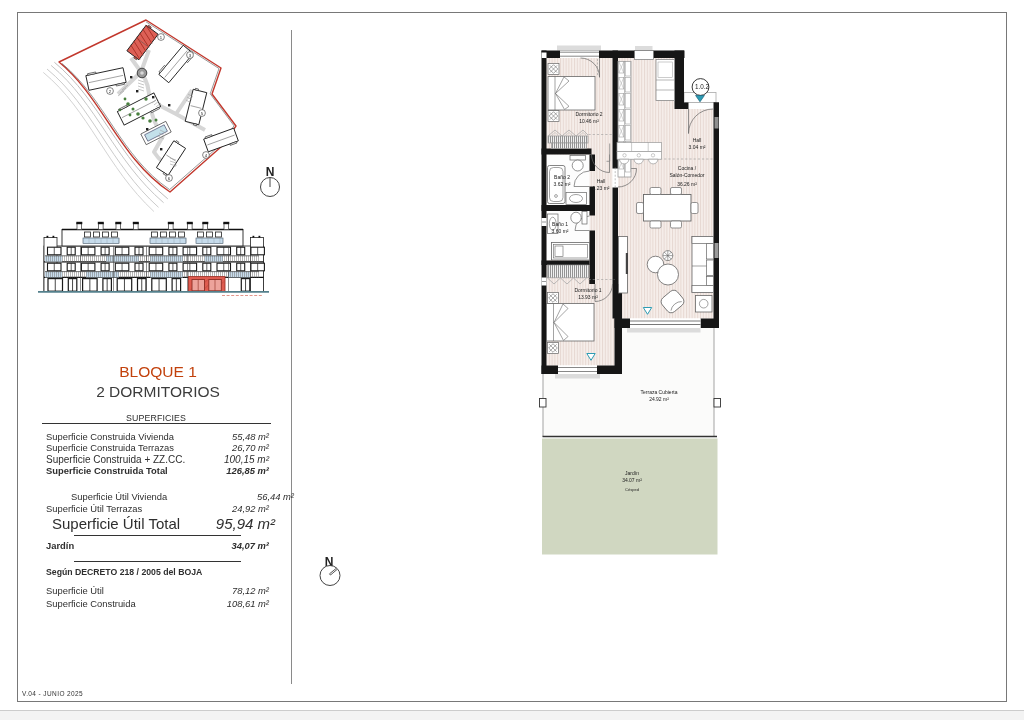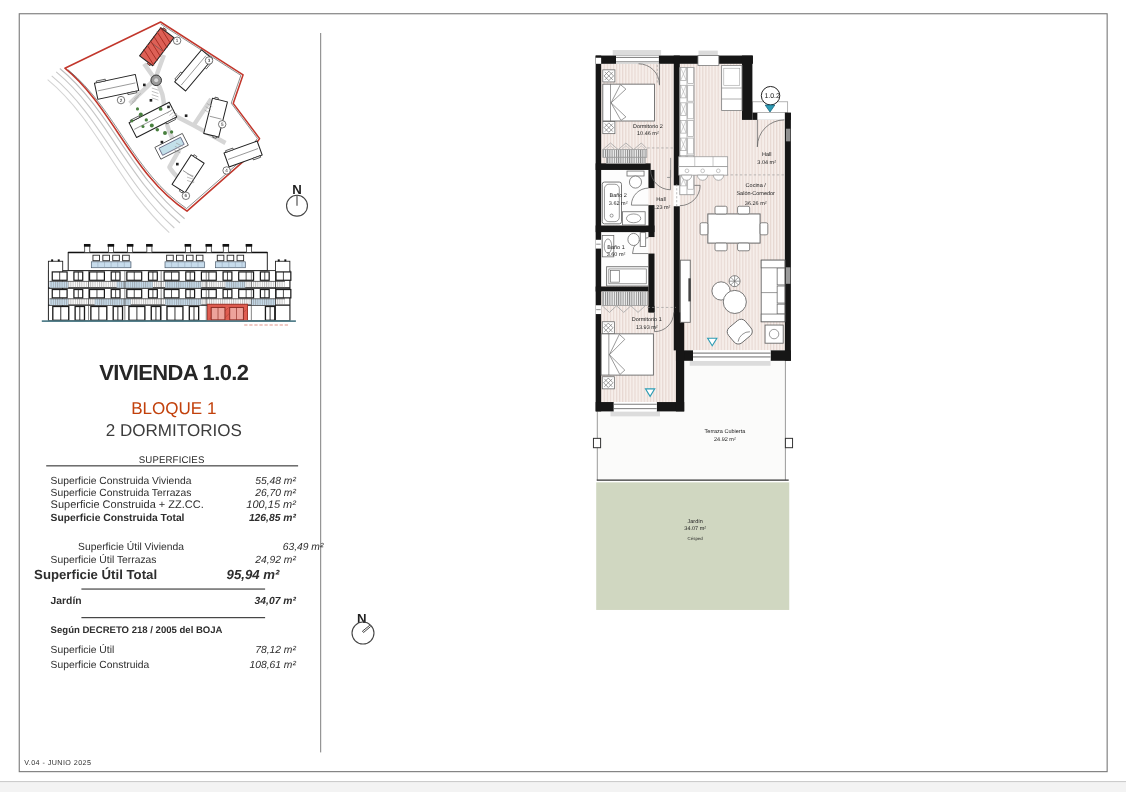--- a/index.html
+++ b/index.html
@@ -589,36 +589,35 @@
           <text x="588" y="299">13.93 m²</text>
 <text x="659" y="394">Terraza Cubierta</text>
           <text x="659" y="401">24.92 m²</text>
 <text x="632" y="475">Jardín</text>
           <text x="632" y="482">34.07 m²</text>
 <text x="632" y="490.5" font-size="4">Césped</text>
 </g>
 </g>
 </svg>
 
-<div class="abs" style="left:40px;top:328px;width:236px;text-align:center;font-size:20px;font-weight:bold;color:#262626;letter-spacing:-0.6px;">VIVIENDA 1.0.2</div>
 
 <div class="abs" style="left:40px;top:363px;width:236px;text-align:center;font-size:15.5px;color:#c2410c;">BLOQUE 1</div>
 
 <div class="abs" style="left:40px;top:383px;width:236px;text-align:center;font-size:15.5px;color:#3c3c3c;">2 DORMITORIOS</div>
 
 <div class="abs" style="left:41px;top:412.5px;width:230px;text-align:center;font-size:8.8px;color:#2a2a2a;letter-spacing:0.1px;">SUPERFICIES</div>
 <div class="abs" style="left:41.5px;top:422.5px;width:229px;height:1.3px;background:#333;"></div>
 
 <div class="abs" style="left:46px;top:430.6px;width:223px;height:12px;font-size:9.4px;color:#2e2e2e;font-weight:normal;letter-spacing:0px;">Superficie Construida Vivienda<span style="float:right;font-style:italic;letter-spacing:0;">55,48 m²</span></div>
 <div class="abs" style="left:46px;top:442.1px;width:223px;height:12px;font-size:9.4px;color:#2e2e2e;font-weight:normal;letter-spacing:0px;">Superficie Construida Terrazas<span style="float:right;font-style:italic;letter-spacing:0;">26,70 m²</span></div>
 <div class="abs" style="left:46px;top:453.8px;width:223px;height:12px;font-size:10px;color:#2e2e2e;font-weight:normal;letter-spacing:0px;">Superficie Construida + ZZ.CC.<span style="float:right;font-style:italic;letter-spacing:0;">100,15 m²</span></div>
 <div class="abs" style="left:46px;top:465.3px;width:223px;height:12px;font-size:9.4px;color:#2e2e2e;font-weight:bold;letter-spacing:0px;">Superficie Construida Total<span style="float:right;font-style:italic;letter-spacing:0;">126,85 m²</span></div>
-<div class="abs" style="left:46px;top:491.1px;width:223px;height:12px;font-size:9.4px;color:#2e2e2e;font-weight:normal;letter-spacing:0px;margin-left:25px;">Superficie Útil Vivienda<span style="float:right;font-style:italic;letter-spacing:0;">63,49 m²</span></div>
+<div class="abs" style="left:46px;top:491.1px;width:223px;height:12px;font-size:9.4px;color:#2e2e2e;font-weight:normal;letter-spacing:0px;margin-left:25px;">Superficie Útil Vivienda<span style="float:right;font-style:italic;letter-spacing:0;">56,44 m²</span></div>
 <div class="abs" style="left:46px;top:502.9px;width:223px;height:12px;font-size:9.4px;color:#2e2e2e;font-weight:normal;letter-spacing:0px;">Superficie Útil Terrazas<span style="float:right;font-style:italic;letter-spacing:0;">24,92 m²</span></div>
-<div class="abs" style="left:31px;top:514.7px;width:223px;height:12px;font-size:12px;color:#2e2e2e;font-weight:bold;letter-spacing:0px;">Superficie Útil Total<span style="float:right;font-style:italic;letter-spacing:0;">95,94 m²</span></div>
+<div class="abs" style="left:52px;top:514.7px;width:223px;height:12px;font-size:15px;color:#2e2e2e;font-weight:normal;letter-spacing:0px;">Superficie Útil Total<span style="float:right;font-style:italic;letter-spacing:0;">95,94 m²</span></div>
 <div class="abs" style="left:46px;top:540.3px;width:223px;height:12px;font-size:9.4px;color:#2e2e2e;font-weight:bold;letter-spacing:0px;">Jardín<span style="float:right;font-style:italic;letter-spacing:0;">34,07 m²</span></div>
 <div class="abs" style="left:46px;top:565.8px;width:223px;height:12px;font-size:9.4px;color:#2e2e2e;font-weight:bold;letter-spacing:0px;"><span style="font-size:8.7px">Según DECRETO 218 / 2005 del BOJA</span></div>
 <div class="abs" style="left:46px;top:585.3px;width:223px;height:12px;font-size:9.4px;color:#2e2e2e;font-weight:normal;letter-spacing:0px;">Superficie Útil<span style="float:right;font-style:italic;letter-spacing:0;">78,12 m²</span></div>
 <div class="abs" style="left:46px;top:597.8px;width:223px;height:12px;font-size:9.4px;color:#2e2e2e;font-weight:normal;letter-spacing:0px;">Superficie Construida<span style="float:right;font-style:italic;letter-spacing:0;">108,61 m²</span></div>
 
 <div class="abs" style="left:73.5px;top:534.5px;width:167px;height:1.2px;background:#333;"></div>
 <div class="abs" style="left:73.5px;top:560.5px;width:167px;height:1.2px;background:#333;"></div>
 
 <div class="abs" style="left:22px;top:690px;font-size:6.5px;color:#333;letter-spacing:0.4px;">V.04 - JUNIO 2025</div>
 </div>

